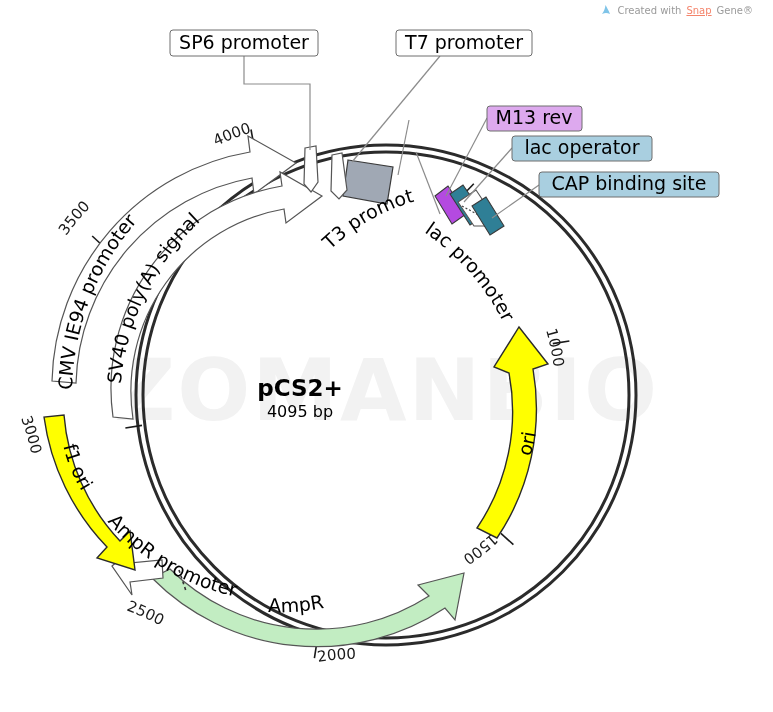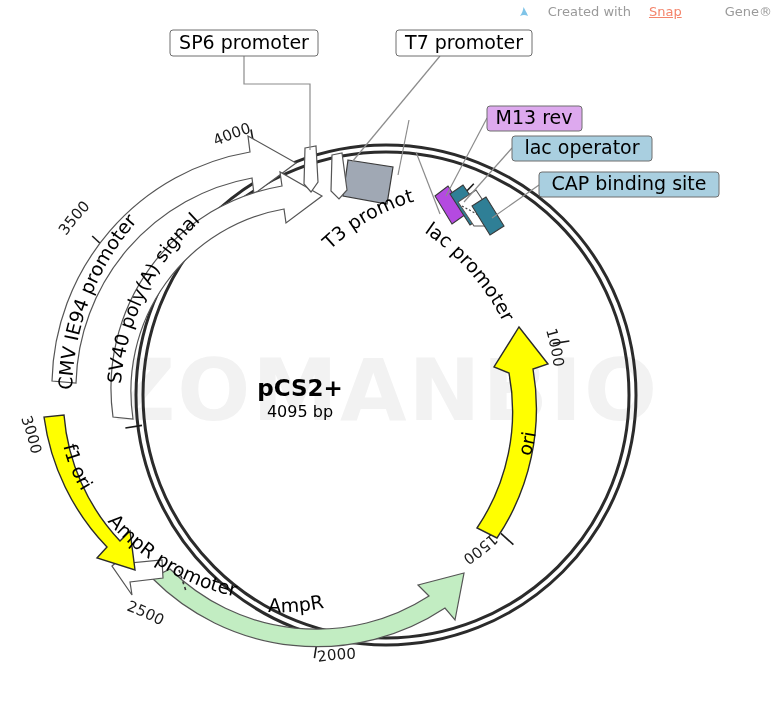--- a/index.html
+++ b/index.html
@@ -11,28 +11,28 @@
     position:relative;
   }
   #stage{position:absolute;left:0;top:0;width:773px;height:712px;}
   svg{display:block;}
 
   .wm-text{
     font-family:"DejaVu Sans","Liberation Sans",sans-serif;
     font-size:86px;font-weight:700;fill:#f2f2f2;letter-spacing:2px;
   }
   .sg-brand{
-    position:absolute;top:4px;right:1px;
+    position:absolute;top:4px;right:20px;
     font-family:"DejaVu Sans","Liberation Sans",sans-serif;
-    font-size:13px;color:#9a9a9a;
-    display:flex;align-items:center;gap:18px;
+    font-size:10px;color:#9a9a9a;
+    display:flex;align-items:center;gap:5px;
     user-select:none;
   }
   .sg-brand .snap{color:#f4846b;text-decoration:underline;}
-  .sg-brand .gene{color:#9a9a9a;margin-left:25px;}
+  .sg-brand .gene{color:#9a9a9a;}
   .sg-logo{display:inline-block;width:12px;height:12px;}
 
   text{font-family:"DejaVu Sans","Liberation Sans",sans-serif;}
   .tick-label{font-size:15px;fill:#1a1a1a;}
   .feat-label{font-size:19px;fill:#000;}
   .plasmid-name{font-size:23px;font-weight:700;fill:#000;}
   .plasmid-size{font-size:16px;fill:#000;}
   .box-label{font-size:19px;fill:#000;}
 </style>
 </head>

